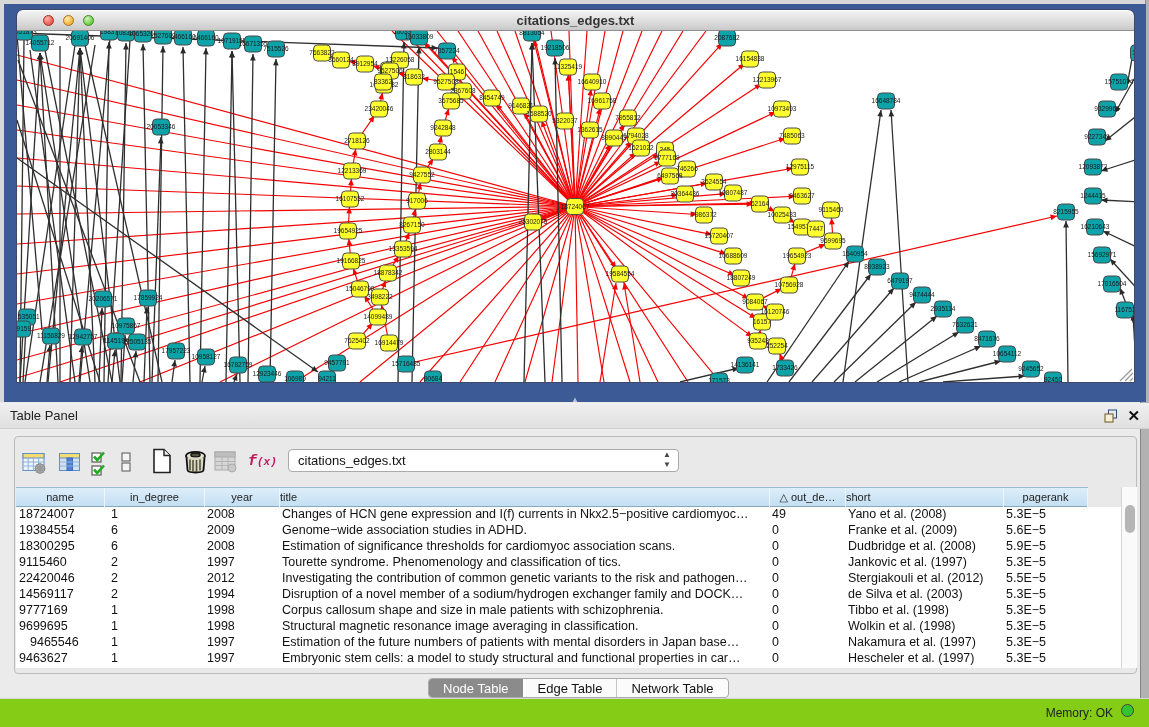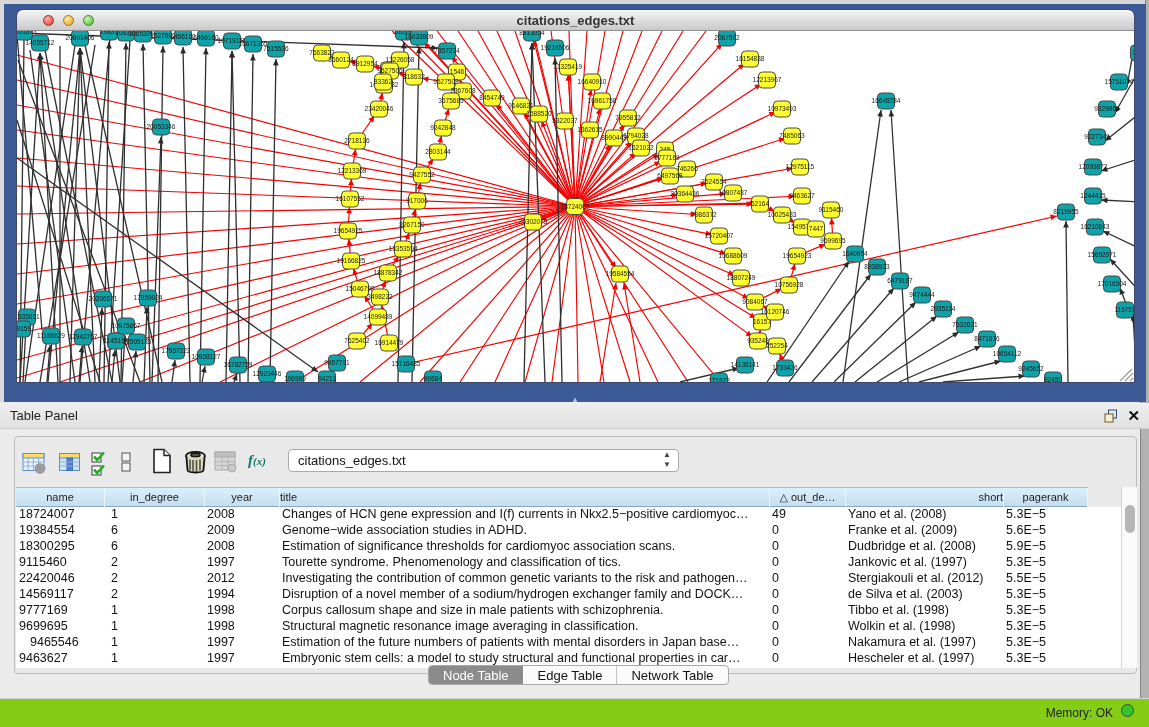--- a/index.html
+++ b/index.html
@@ -16,21 +16,21 @@
 #tpbar span{position:absolute;left:10px;top:5px;font-size:13px;color:#222}
 #tbox{position:absolute;left:14px;top:34px;width:1123px;height:238px;border:1px solid #bbb;border-radius:4px;background:#e9e9e9}
 #toolbar{position:absolute;left:0;top:0;width:100%;height:44px}
 .ic{position:absolute;top:13px}
 #combo{position:absolute;left:273px;top:12px;width:391px;height:23px;background:#fff;border:1px solid #aaa;border-radius:4px;font-size:13px;color:#111;line-height:21px;padding-left:9px}
 #combo .arr{position:absolute;right:7px;top:0px;font-size:8px;color:#444;line-height:10px;text-align:center}
 #thead{position:absolute;left:1px;top:50px;width:1072px;height:20px;background:linear-gradient(#ddeefa,#c3dff2);border-top:1px solid #9bbdd4;border-bottom:1px solid #89a8bd;font-size:11px;color:#222}
 #tbody{position:absolute;left:1px;top:70px;width:1105px;height:161px;background:#fff;font-size:12.5px;color:#111}
 #vsb{position:absolute;left:1106px;top:50px;width:16px;height:181px;background:#fafafa;border-left:1px solid #d5d5d5}
 #vsb .thumb{position:absolute;left:2.5px;top:18px;width:10px;height:28px;border-radius:5px;background:#b6b6b6}
-#tabs{position:absolute;left:428px;top:263px;height:20px;display:flex;border:1px solid #a9a9a9;border-radius:4px;overflow:hidden;background:#fbfbfb;font-size:13px}
+#tabs{position:absolute;left:428px;top:276px;height:20px;display:flex;border:1px solid #a9a9a9;border-radius:4px;overflow:hidden;background:#fbfbfb;font-size:13px}
 #tabs div{padding:0 14px;line-height:19px;color:#111}
 #tabs .sel{background:#8b8b8b;color:#fff}
 #tabs .mid{border-left:1px solid #fff;border-right:1px solid #c5c5c5}
 #status{position:absolute;left:0;top:296px;width:1149px;height:29px;background:#84cc16;border-top:1px solid #d5d5d5}
 #status .mem{position:absolute;right:36px;top:7px;font-size:12px;color:#222}
 #status .dot{position:absolute;right:15px;top:5px;width:13px;height:13px;border-radius:50%;background:#33c42e;border:1.5px solid #444}
 #flt{position:absolute;right:31px;top:6px;width:14px;height:14px}
 #cls{position:absolute;right:9px;top:4px;font-size:15px;font-weight:700;color:#111}
 </style></head>
 <body>
@@ -724,30 +724,30 @@
               <ellipse cx="11.5" cy="6" rx="4.6" ry="2" fill="#55543e" stroke="#111" stroke-width="1.4"></ellipse>
               <path d="M2.5 8.5 L3.5 21 Q3.7 23.5 11.5 23.5 Q19.3 23.5 19.5 21 L20.5 8.5" fill="#d9d8c2" stroke="#111" stroke-width="1.8"></path>
               <path d="M6 10.5v11M9 11v12M12.5 11v12M16 10.5v11" stroke="#555340" stroke-width="1.6"></path>
             </svg></span>
       <span class="ic" style="left:199px;top:13px"><svg width="23" height="23" viewBox="0 0 23 23">
               <rect x="1" y="2" width="20" height="18" fill="#d6d6d6" stroke="#aaa"></rect>
               <rect x="1" y="2" width="20" height="5" fill="#bFbFbF" stroke="#aaa"></rect>
               <path d="M8 7v13M14 7v13M1 11.5h20M1 15.5h20" stroke="#b5b5b5" fill="none"></path>
               <circle cx="18" cy="18" r="4" fill="#c9c9c9" stroke="#aaa"></circle>
             </svg></span>
-      <span class="ic" style="left:233px;top:14px"><span style="font-family:Liberation Serif, serif;font-style:italic;font-weight:700;font-size:15px;color:#0f766e">f<span style="font-size:11px">(x)</span></span></span>
+      <span class="ic" style="left:233px;top:14px"><span style="font-family:Liberation Mono, monospace;font-style:italic;font-weight:700;font-size:15px;color:#be185d">f<span style="font-size:11px">(x)</span></span></span>
       <div id="combo">citations_edges.txt<div class="arr">▲<br>▼</div></div>
     </div>
     <div id="thead">
           <div style="position:absolute;left:0px;top:0;width:89px;height:19px;line-height:19px;text-align:center;border-right:1px solid #edf6fc;overflow:hidden">name</div>
           <div style="position:absolute;left:89px;top:0;width:100px;height:36px;line-height:19px;text-align:center;border-right:1px solid #edf6fc;overflow:hidden">in_degree</div>
           <div style="position:absolute;left:189px;top:0;width:75px;height:19px;line-height:19px;text-align:center;border-right:1px solid #edf6fc;overflow:hidden">year</div>
           <div style="position:absolute;left:264px;top:0;width:490px;height:20px;line-height:19px;text-align:left;border-right:1px solid #edf6fc;overflow:hidden">title</div>
           <div style="position:absolute;left:754px;top:0;width:76px;height:19px;line-height:19px;text-align:center;border-right:1px solid #edf6fc;overflow:hidden">△ out_de…</div>
-          <div style="position:absolute;left:830px;top:0;width:158px;height:19px;line-height:19px;text-align:right;border-right:1px solid #edf6fc;overflow:hidden">short</div>
+          <div style="position:absolute;left:830px;top:0;width:158px;height:19px;line-height:19px;text-align:left;border-right:1px solid #edf6fc;overflow:hidden">short</div>
           <div style="position:absolute;left:988px;top:0;width:84px;height:19px;line-height:19px;text-align:center;border-right:1px solid #edf6fc;overflow:hidden">pagerank</div>
         </div>
     <div id="tbody">
           <div style="position:relative;height:16px">
             <div style="position:absolute;left:0px;width:89px;padding-left:3px;white-space:nowrap;overflow:hidden">18724007</div>
             <div style="position:absolute;left:89px;width:100px;padding-left:6px;white-space:nowrap;overflow:hidden">1</div>
             <div style="position:absolute;left:189px;width:75px;padding-left:2px;white-space:nowrap;overflow:hidden">2008</div>
             <div style="position:absolute;left:264px;width:490px;padding-left:2px;white-space:nowrap;overflow:hidden">Changes of HCN gene expression and I(f) currents in Nkx2.5−positive cardiomyoc…</div>
             <div style="position:absolute;left:754px;width:76px;padding-left:2px;white-space:nowrap;overflow:hidden">49</div>
             <div style="position:absolute;left:830px;width:158px;padding-left:2px;white-space:nowrap;overflow:hidden">Yano et al. (2008)</div>

